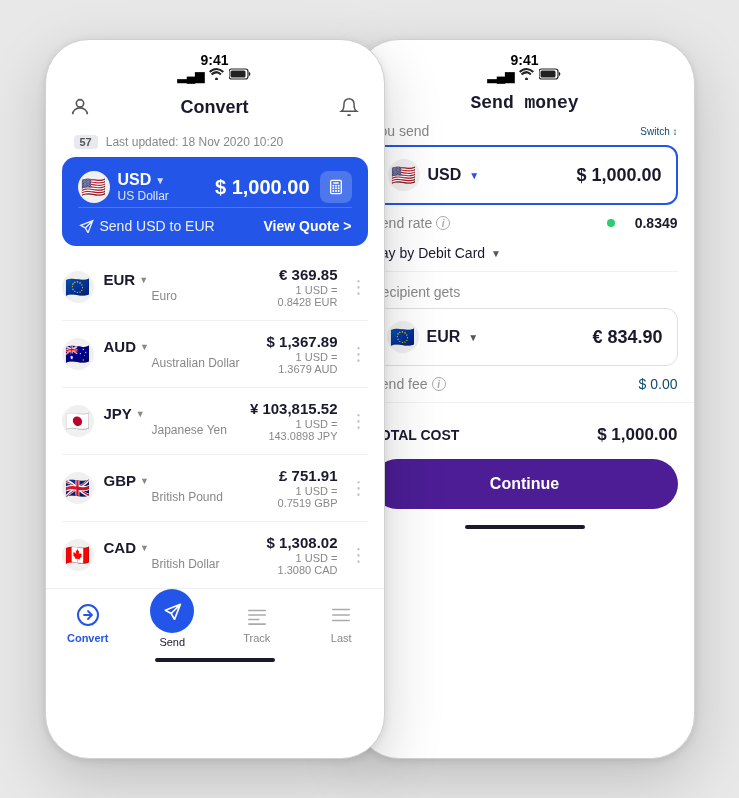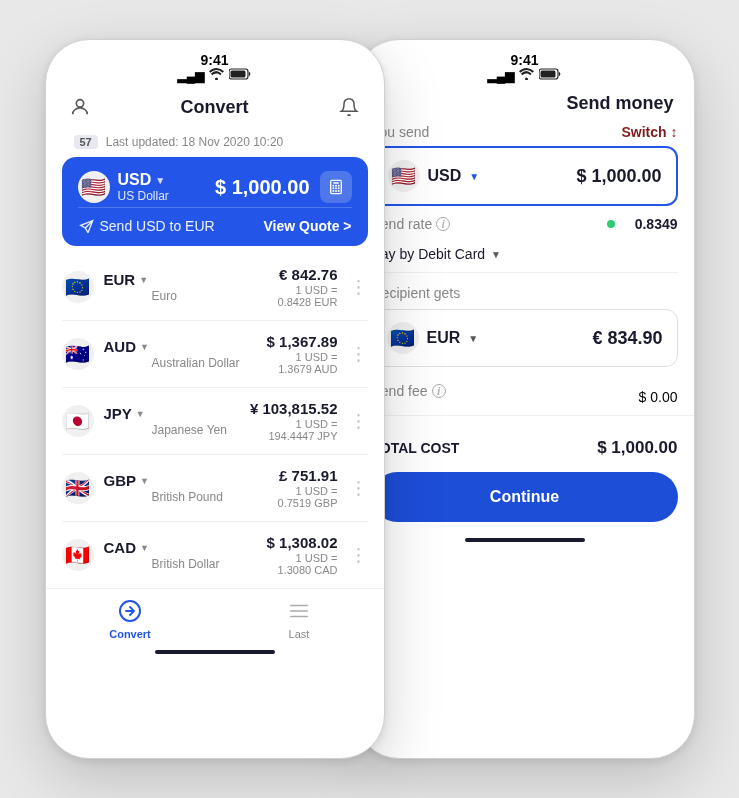--- a/index.html
+++ b/index.html
@@ -275,45 +275,46 @@
       width: 120px;
       height: 4px;
       background: #1a1a2e;
       border-radius: 2px;
       margin: 4px auto 8px auto;
     }
 
     
     .right-header {
       display: flex;
-      justify-content: flex-end;
+      justify-content: center;
       align-items: center;
       padding: 6px 20px 10px 20px;
+      font-family: Liberation Mono, monospace;
     }
     .right-header-title {
       font-size: 18px;
       font-weight: 600;
       color: #1a1a2e;
     }
 
     .send-section {
       padding: 0 16px;
     }
     .section-label {
       font-size: 14px;
       color: #888;
       margin-bottom: 6px;
       display: flex;
       justify-content: space-between;
       align-items: center;
     }
     .switch-btn {
-      color: #7f1d1d;
-      font-size: 14px;
-      font-weight: 700;
+      color: #0c4a6e;
+      font-size: 10px;
+      font-weight: 400;
       cursor: pointer;
     }
     .input-card {
       border: 2px solid #2356e8;
       border-radius: 12px;
       padding: 12px 14px;
       display: flex;
       justify-content: space-between;
       align-items: center;
       margin-bottom: 0;
@@ -398,22 +399,21 @@
     }
     .fee-label {
       font-size: 14px;
       color: #888;
       display: flex;
       align-items: center;
       gap: 4px;
     }
     .fee-value {
       font-size: 14px;
-      color: #000000;
-      margin-top: 12px;
+      color: #0c4a6e;
     }
 
     .total-cost-row {
       display: flex;
       justify-content: space-between;
       align-items: center;
       padding: 14px 16px;
       margin-top: 8px;
     }
     .total-label {
@@ -421,21 +421,21 @@
       font-weight: 700;
       color: #1a1a2e;
     }
     .total-value {
       font-size: 17px;
       font-weight: 700;
       color: #1a1a2e;
     }
     .continue-btn {
       margin: 0 16px 12px 16px;
-      background: #1d4ed8;
+      background: #4c1d95;
       color: #fff;
       border: none;
       border-radius: 28px;
       padding: 16px;
       font-size: 16px;
       font-weight: 600;
       cursor: pointer;
       width: calc(100% - 32px);
       text-align: center;
     }
@@ -551,21 +551,21 @@
           <div class="currency-info">
             <div class="currency-code-sm">
               <span>EUR</span>
               <span style="font-size:9px;color:#888;">▼</span>
             </div>
             <div class="currency-name">Euro</div>
           </div>
         </div>
         <div class="currency-right">
           <div class="currency-amount-block">
-            <div class="currency-amount">€ 842.76</div>
+            <div class="currency-amount">€ 369.85</div>
             <div class="exchange-rate">
               <span>1 USD =</span><br>
               <span>0.8428 EUR</span>
             </div>
           </div>
           <div class="more-dots">⋮</div>
         </div>
       </div>
 
       <div class="currency-item">
@@ -600,21 +600,21 @@
               <span style="font-size:9px;color:#888;">▼</span>
             </div>
             <div class="currency-name">Japanese Yen</div>
           </div>
         </div>
         <div class="currency-right">
           <div class="currency-amount-block">
             <div class="currency-amount">¥ 103,815.52</div>
             <div class="exchange-rate">
               <span>1 USD =</span><br>
-              <span>194.4447 JPY</span>
+              <span>143.0898 JPY</span>
             </div>
           </div>
           <div class="more-dots">⋮</div>
         </div>
       </div>
 
       <div class="currency-item">
         <div class="currency-left">
           <div class="flag-circle">🇬🇧</div>
           <div class="currency-info">
@@ -663,20 +663,39 @@
 
     <div class="bottom-nav">
       <div class="nav-item">
         <div class="nav-icon">
           <svg width="24" height="24" viewBox="0 0 24 24" fill="none">
               <circle cx="12" cy="12" r="10" stroke="#2356e8" stroke-width="2"></circle>
               <path d="M8 12h8M12 8l4 4-4 4" stroke="#2356e8" stroke-width="1.8" stroke-linecap="round"></path>
             </svg>
         </div>
         <span class="nav-label active">Convert</span>
+      </div>
+      <div class="nav-item">
+        <div class="nav-icon-send">
+          <svg width="20" height="18" viewBox="0 0 24 20" fill="none" stroke="#fff" stroke-width="2">
+              <path d="M22 2L11 13M22 2L15 20l-4-7-7-4 18-7z" stroke-linecap="round" stroke-linejoin="round"></path>
+            </svg>
+        </div>
+        <span class="nav-label nav-icon-send-label">Send</span>
+      </div>
+      <div class="nav-item">
+        <div class="nav-icon">
+          <svg width="22" height="20" viewBox="0 0 24 22" fill="none" stroke="#aaa" stroke-width="1.8" stroke-linecap="round">
+              <line x1="3" y1="6" x2="21" y2="6"></line>
+              <line x1="3" y1="11" x2="21" y2="11"></line>
+              <line x1="3" y1="16" x2="14" y2="16"></line>
+              <line x1="3" y1="21" x2="21" y2="21"></line>
+            </svg>
+        </div>
+        <span class="nav-label">Track</span>
       </div>
       <div class="nav-item">
         <div class="nav-icon">
           <svg width="22" height="20" viewBox="0 0 24 22" fill="none" stroke="#aaa" stroke-width="1.8" stroke-linecap="round">
               <line x1="3" y1="5" x2="21" y2="5"></line>
               <line x1="3" y1="11" x2="21" y2="11"></line>
               <line x1="3" y1="17" x2="21" y2="17"></line>
             </svg>
         </div>
         <span class="nav-label">Last</span>

